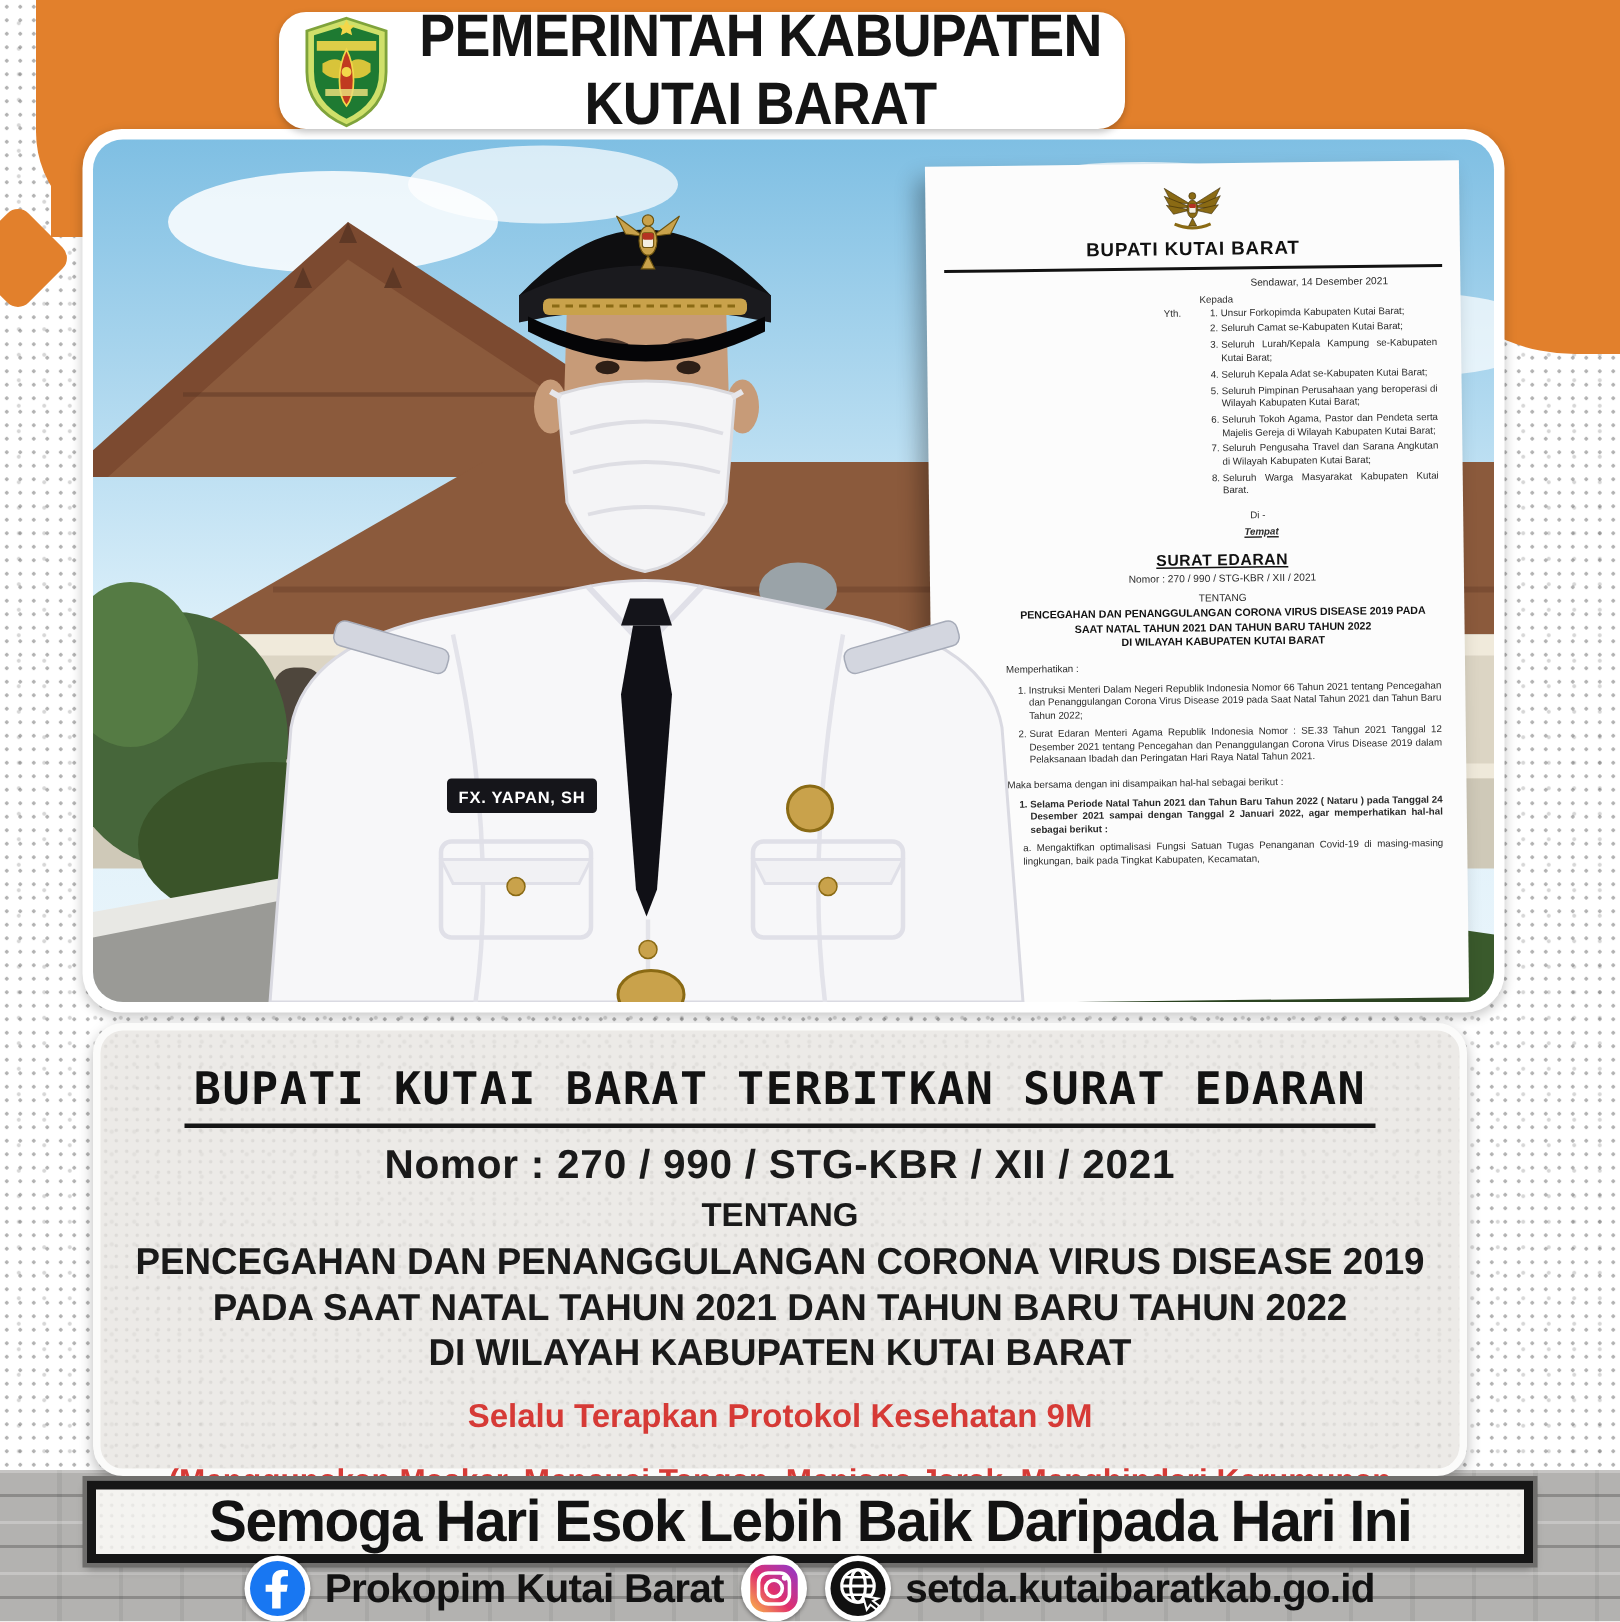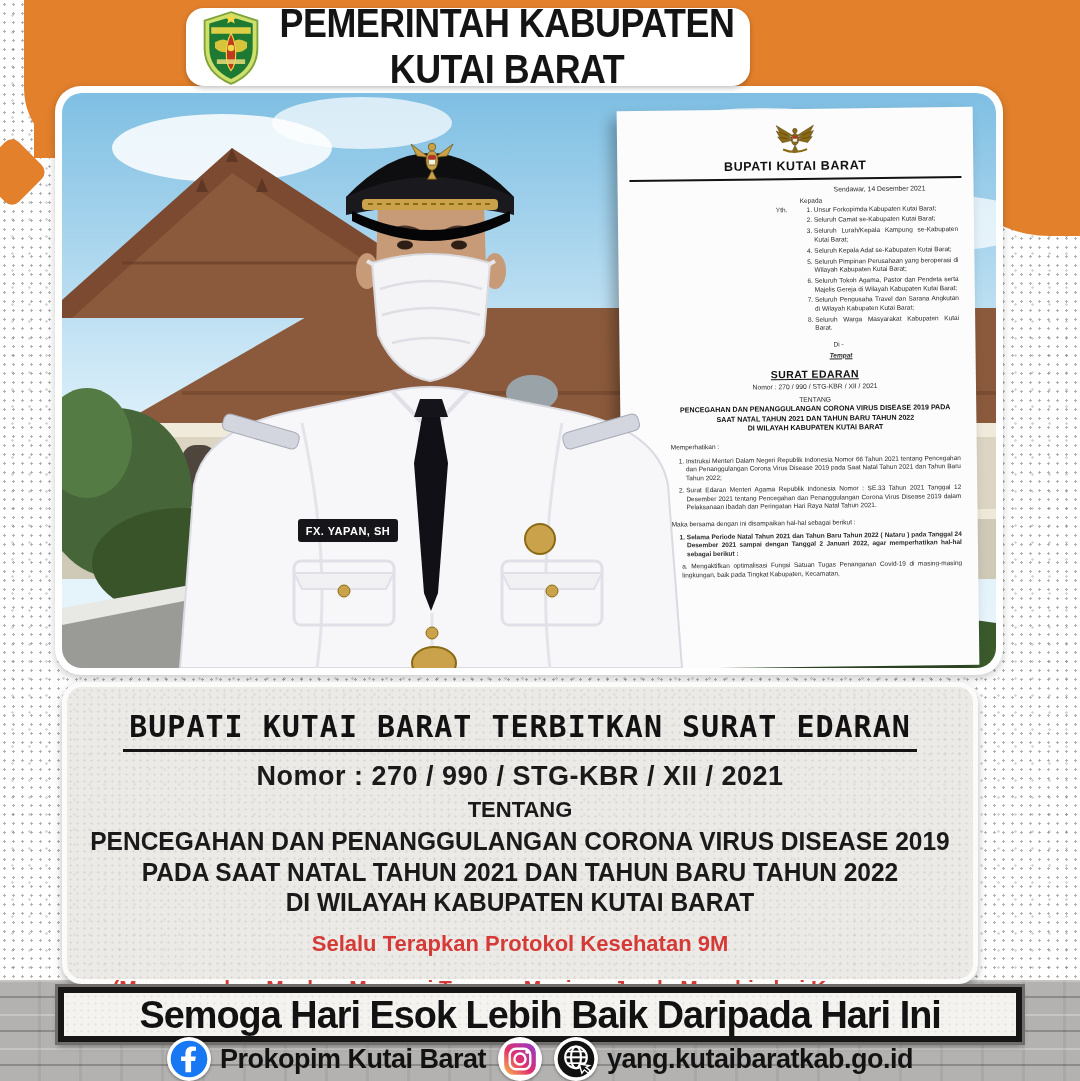--- a/index.html
+++ b/index.html
@@ -364,15 +364,15 @@
       <svg width="40" height="40" viewBox="0 0 48 48">
         <circle cx="24" cy="24" r="22" fill="#111111"></circle>
         <circle cx="24" cy="22" r="13" fill="none" stroke="#ffffff" stroke-width="2.5"></circle>
         <ellipse cx="24" cy="22" rx="6" ry="13" fill="none" stroke="#ffffff" stroke-width="2.5"></ellipse>
         <line x1="11" y1="22" x2="37" y2="22" stroke="#ffffff" stroke-width="2.5"></line>
         <line x1="13" y1="15" x2="35" y2="15" stroke="#ffffff" stroke-width="2"></line>
         <line x1="13" y1="29" x2="35" y2="29" stroke="#ffffff" stroke-width="2"></line>
         <path d="M28 30 l3 11 l3-4 l5 4 l2-3 l-5-4 l4-2 Z" fill="#111111" stroke="#ffffff" stroke-width="1.6"></path>
       </svg>
     </div>
-    <span class="soc-label">yang.kutaibaratkab.go.id</span>
+    <span class="soc-label">setda.kutaibaratkab.go.id</span>
   </div>
 </div>
 
 </body></html>

